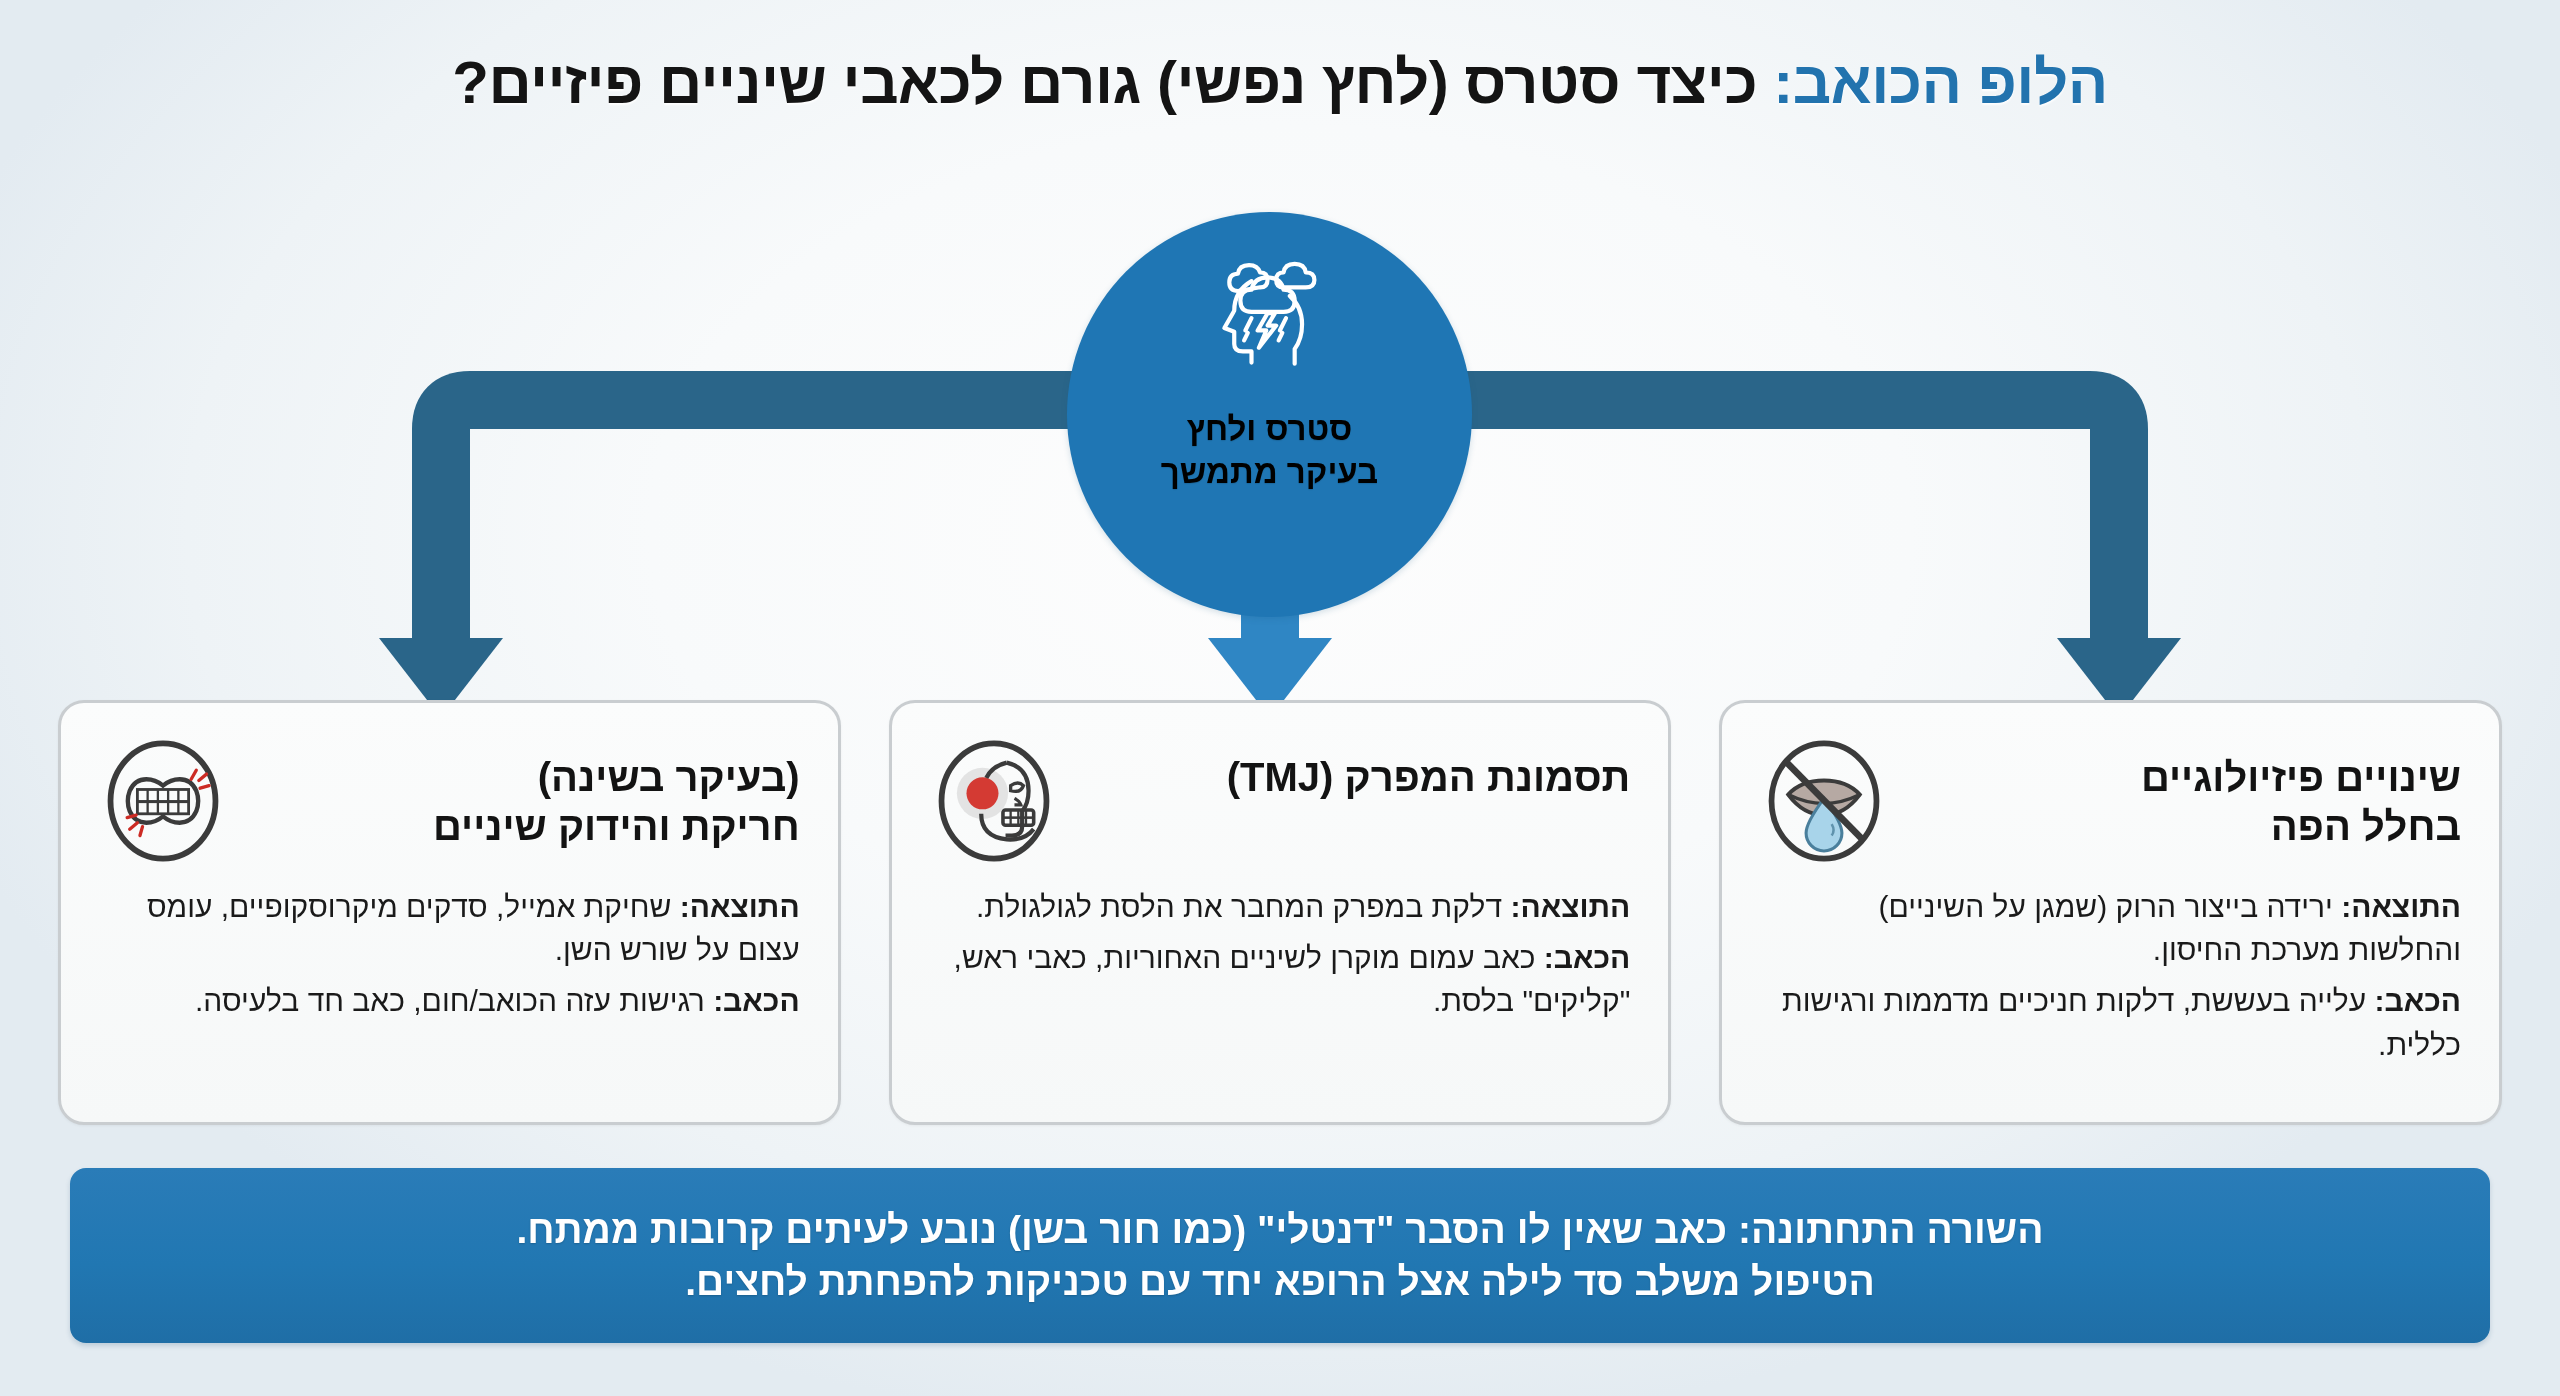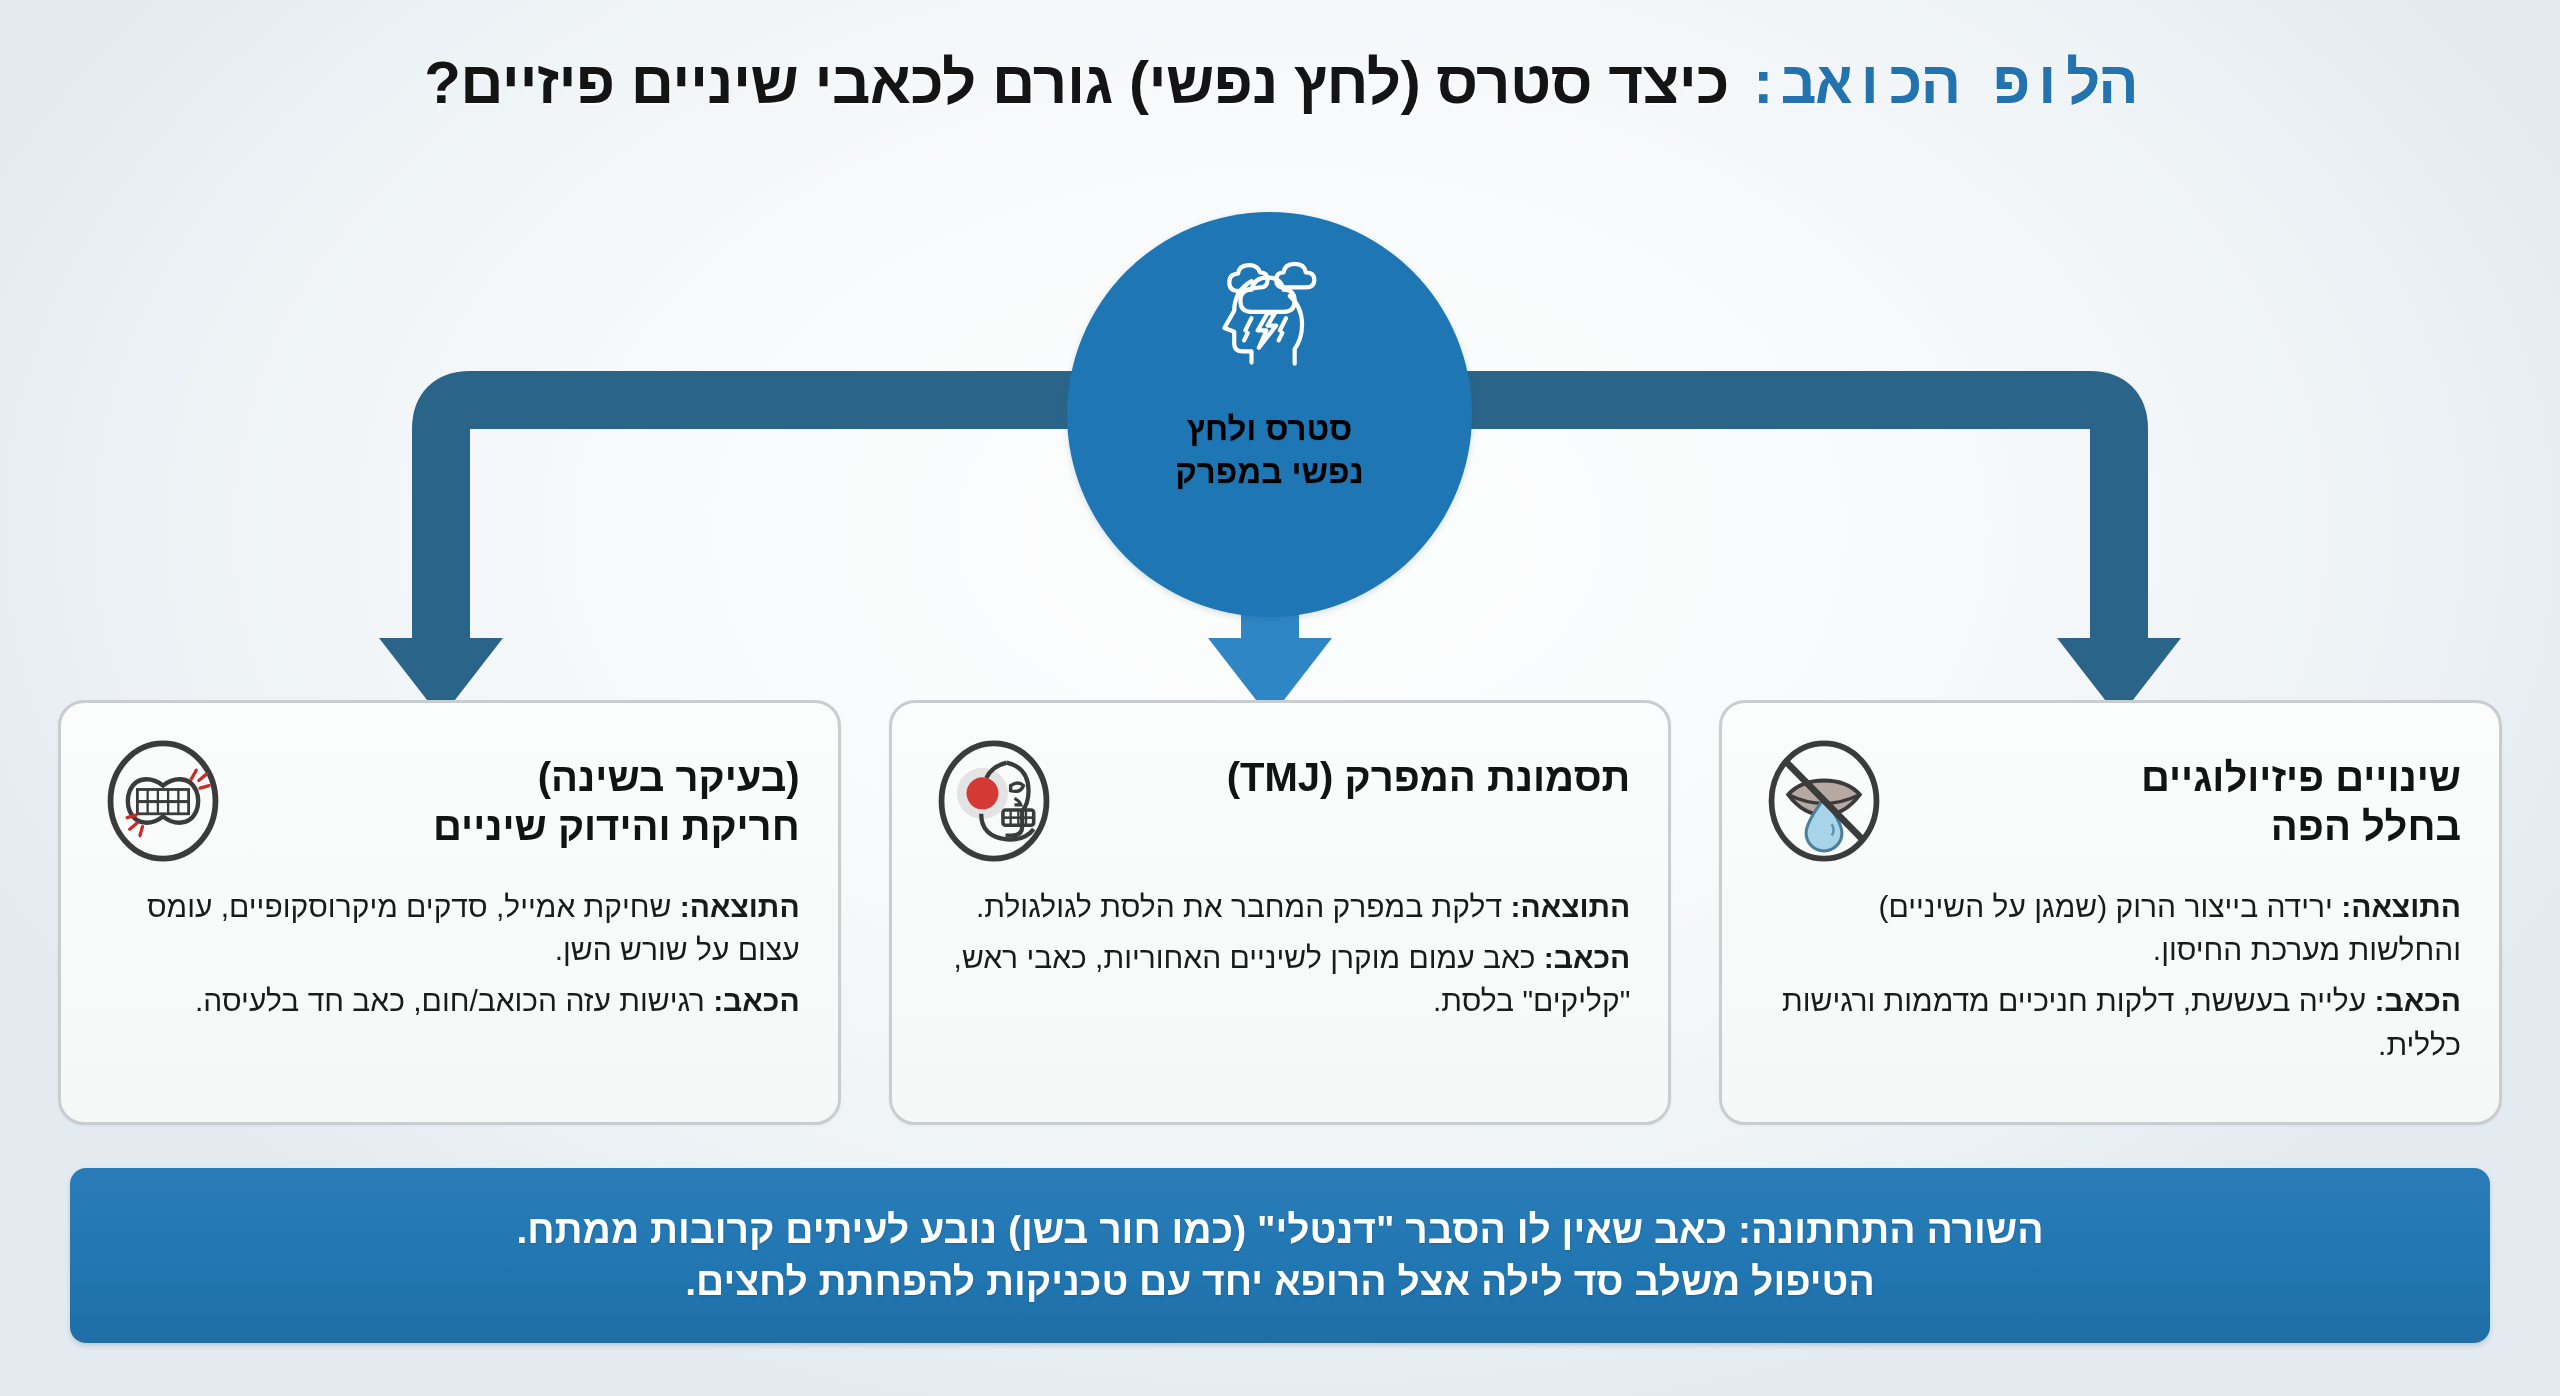--- a/index.html
+++ b/index.html
@@ -29,21 +29,21 @@
   .title{
     font-size:60px;
     font-weight:bold;
     line-height:1.15;
     letter-spacing:-0.5px;
     color:#141414;
     direction:rtl;
     white-space:nowrap;
     text-shadow:0 2px 2px rgba(255,255,255,.9);
   }
-  .title .accent{color:#2273ae;font-family:Liberation Mono, monospace;}
+  .title .accent{color:#2273ae;}
 
   
   .connector-svg{
     position:absolute;
     top:0;left:0;
     width:2560px;height:1396px;
     pointer-events:none;
   }
 
   
@@ -197,21 +197,21 @@
 
         <path d="M45 47 q-9 0 -9 -9 q0 -9 9 -9 q2 -10 13 -10 q11 0 13 10 q9 0 9 9 q0 9 -9 9 z"></path>
 
         <path d="M58 48 l-8 14 h7 l-6 14 14 -18 h-7 l6 -10 z"></path>
         <path d="M45 52 l-5 10 M42 64 l-3 6"></path>
         <path d="M73 52 l-5 10 M70 64 l-3 6"></path>
       </g>
     </svg>
     <div class="hub-label">
       <div>סטרס ולחץ</div>
-      <div>נפשי במפרק</div>
+      <div>בעיקר מתמשך</div>
     </div>
   </div>
 
   <div class="cards">
 
     <div class="card">
       <div class="card-head">
         <div class="card-title">
           <div>שינויים פיזיולוגיים</div>
           <div>בחלל הפה</div>

